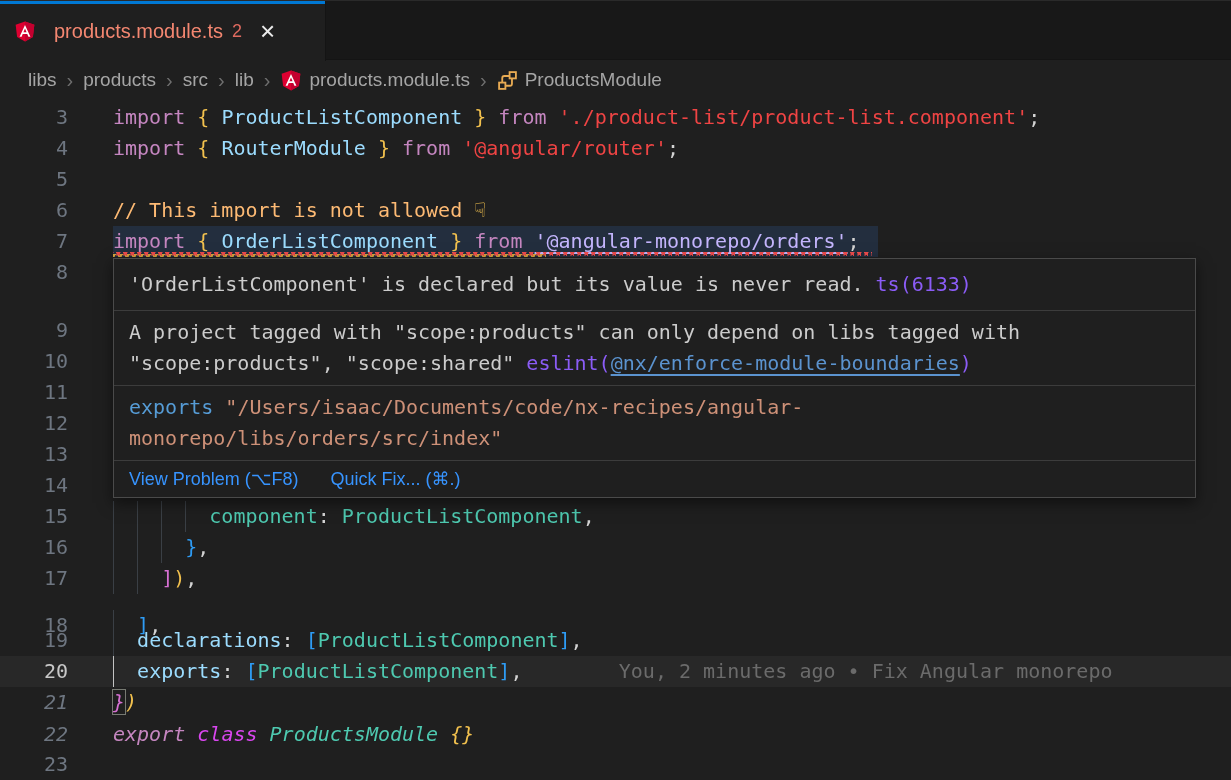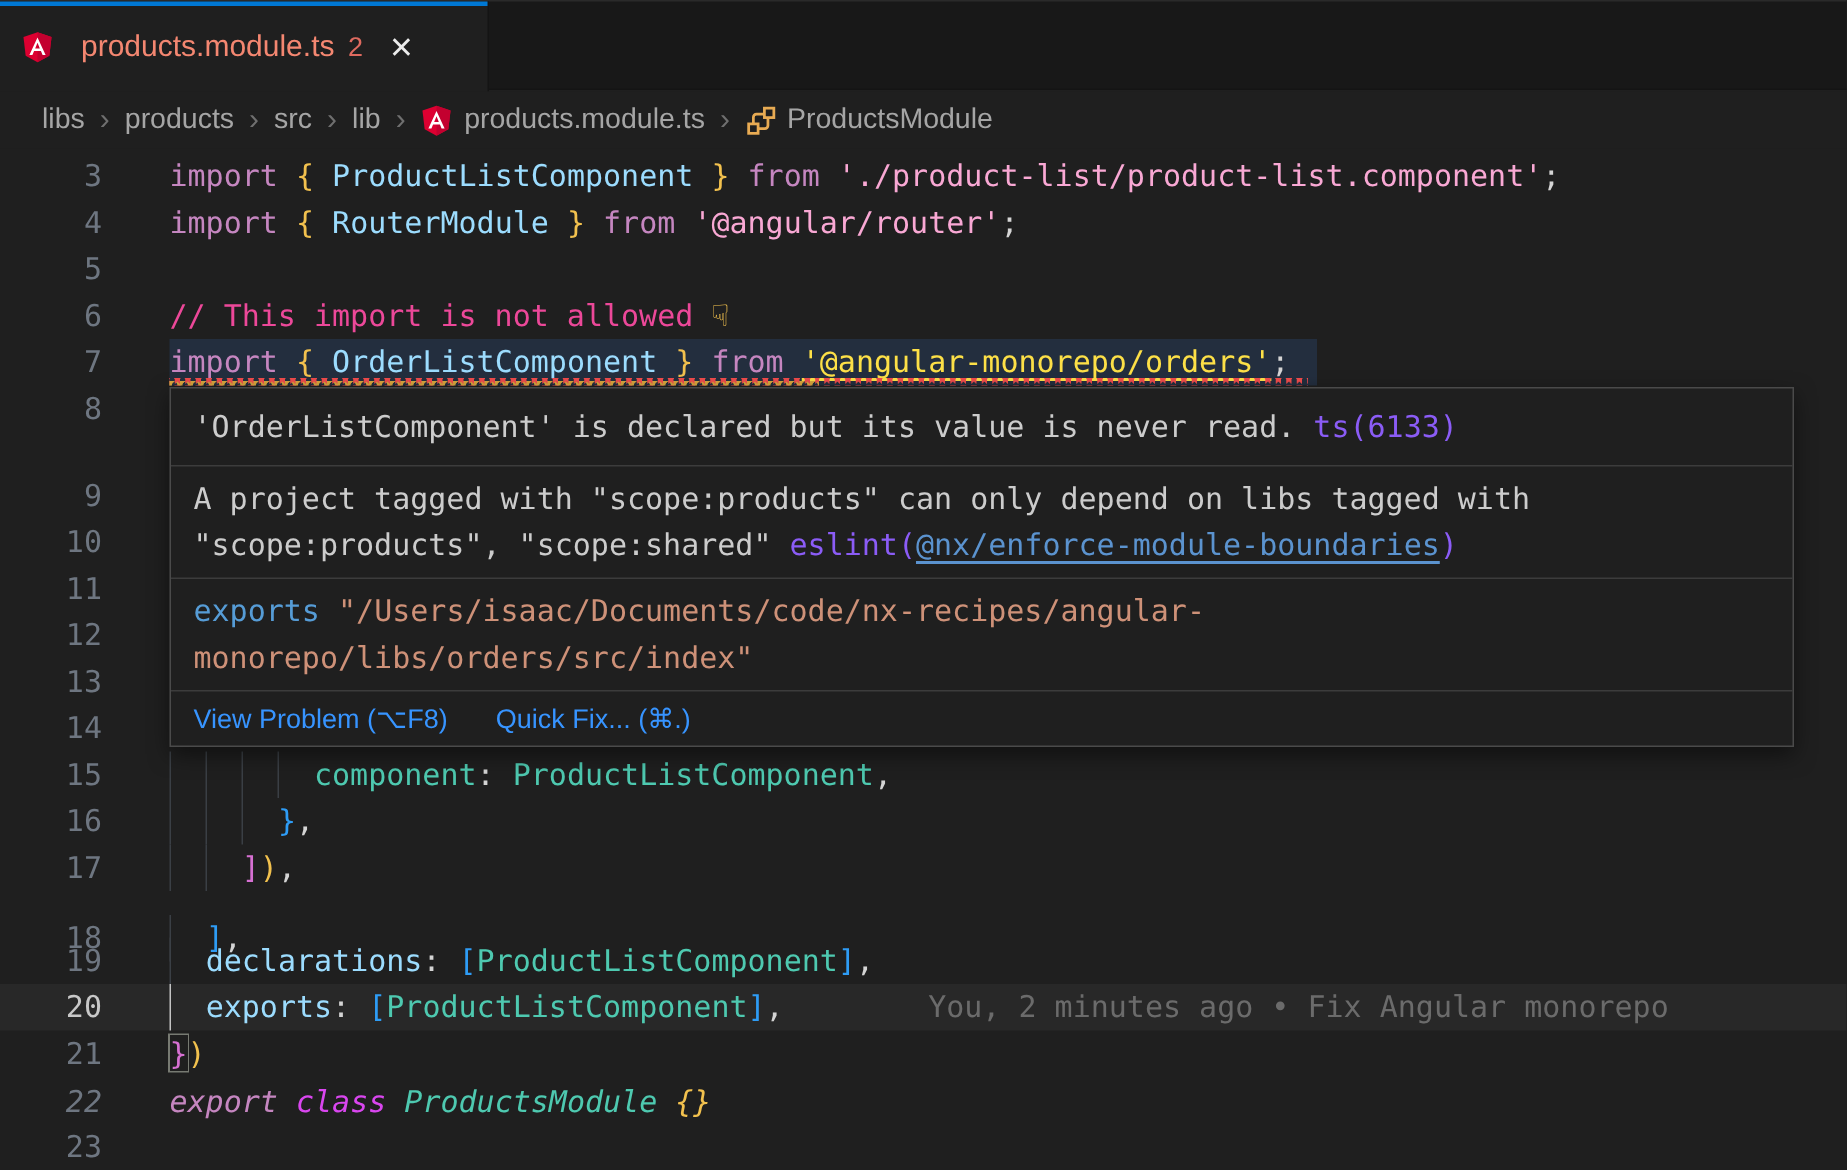--- a/index.html
+++ b/index.html
@@ -46,27 +46,27 @@
     linear-gradient(45deg,transparent 65%,#f14c4c 0),
     linear-gradient(-45deg,transparent 65%,#f14c4c 0),
     linear-gradient(45deg,transparent 55%,#d8a63e 0),
     linear-gradient(-45deg,transparent 55%,#d8a63e 0);
     background-position:0 0,3.5px 0,1.7px 2px,5.2px 2px}
   
   .tk-kw{color:#c586c0}
   .tk-kw2{color:#d946ef}
   .tk-var{color:#9cdcfe}
   .tk-type{color:#4ec9b0}
-  .tk-str{color:#f9a8d4}
-  .tk-strlink{color:#fde047;text-decoration:underline;text-underline-offset:4px}
+  .tk-str{color:#ef4444}
+  .tk-strlink{color:#c4b5fd;text-decoration:underline;text-underline-offset:4px}
   .tk-pun{color:#d4d4d4}
   .tk-b1{color:#f2c14e}
   .tk-b2{color:#d670d2}
   .tk-b3{color:#2e9cf5}
-  .tk-com{color:#ec4899}
+  .tk-com{color:#fdba74}
   .tk-ptr{color:#f2c14e}
   .tk-match{color:#d670d2;box-shadow:0 0 0 1px #777a72}
   .blame{color:#6b6b6b}
   
   .hover{position:absolute;left:113px;top:159px;width:1083px;background:#1f1f1f;
     border:1px solid #4a4a4a;box-sizing:border-box;z-index:6;
     box-shadow:0 5px 14px rgba(0,0,0,.5)}
   .hv-sec{box-sizing:border-box;padding:0 15px;overflow:hidden;
     font-family:"DejaVu Sans Mono","Liberation Mono",monospace;
     font-size:20px;line-height:31px;color:#cccccc;white-space:pre}
@@ -154,21 +154,21 @@
     <div class="row" style="top: 278px;"><div class="gutter">11</div><div class="code"></div></div>
     <div class="row" style="top: 309px;"><div class="gutter">12</div><div class="code"></div></div>
     <div class="row" style="top: 340px;"><div class="gutter">13</div><div class="code"></div></div>
     <div class="row" style="top: 371px;"><div class="gutter">14</div><div class="code"></div></div>
     <div class="row" style="top: 402px;"><div class="gutter">15</div><div class="guide" style="left: calc(0ch + 113px);"></div><div class="guide" style="left: calc(2ch + 113px);"></div><div class="guide" style="left: calc(4ch + 113px);"></div><div class="guide" style="left: calc(6ch + 113px);"></div><div class="code"><span>        </span><span class="tk-type">component</span><span class="tk-pun">: </span><span class="tk-type">ProductListComponent</span><span class="tk-pun">,</span></div></div>
     <div class="row" style="top: 433px;"><div class="gutter">16</div><div class="guide" style="left: calc(0ch + 113px);"></div><div class="guide" style="left: calc(2ch + 113px);"></div><div class="guide" style="left: calc(4ch + 113px);"></div><div class="code"><span>      </span><span class="tk-b3">}</span><span class="tk-pun">,</span></div></div>
     <div class="row" style="top: 464px;"><div class="gutter">17</div><div class="guide" style="left: calc(0ch + 113px);"></div><div class="guide" style="left: calc(2ch + 113px);"></div><div class="code"><span>    </span><span class="tk-b2">]</span><span class="tk-b1">)</span><span class="tk-pun">,</span></div></div>
     <div class="row" style="top: 511px;"><div class="gutter">18</div><div class="guide" style="left: calc(0ch + 113px);"></div><div class="code"><span>  </span><span class="tk-b3">]</span><span class="tk-pun">,</span></div></div>
     <div class="row" style="top: 526px;"><div class="gutter">19</div><div class="guide" style="left: calc(0ch + 113px);"></div><div class="code"><span>  </span><span class="tk-var">declarations</span><span class="tk-pun">: </span><span class="tk-b3">[</span><span class="tk-type">ProductListComponent</span><span class="tk-b3">]</span><span class="tk-pun">,</span></div></div>
     <div class="row" style="top: 557px;"><div class="linebg cline"></div><div class="gutter cur">20</div><div class="guide bright" style="left: calc(0ch + 113px);"></div><div class="code"><span>  </span><span class="tk-var">exports</span><span class="tk-pun">: </span><span class="tk-b3">[</span><span class="tk-type">ProductListComponent</span><span class="tk-b3">]</span><span class="tk-pun">,</span><span class="blame" style="margin-left: 8ch;">You, 2 minutes ago • Fix Angular monorepo</span></div></div>
-    <div class="row" style="top: 588px;"><div class="gutter">21</div><div class="code"><span class="tk-match">}</span><span class="tk-b1">)</span></div></div>
+    <div class="row" style="top: 588px; font-style: italic;"><div class="gutter">21</div><div class="code"><span class="tk-match">}</span><span class="tk-b1">)</span></div></div>
     <div class="row" style="top: 620px; font-style: italic;"><div class="gutter">22</div><div class="code"><span class="tk-kw">export</span><span class="tk-pun"> </span><span class="tk-kw2">class</span><span class="tk-pun"> </span><span class="tk-type">ProductsModule</span><span class="tk-pun"> </span><span class="tk-b1">{}</span></div></div>
     <div class="row" style="top: 650px;"><div class="gutter">23</div><div class="code"></div></div>
     <div class="hover">
       <div class="hv-sec hv-s0"><div><span>'OrderListComponent' is declared but its value is never read.</span><span class="hv-dim"> ts(6133)</span></div></div>
       <div class="hv-sec hv-s1"><div><span>A project tagged with "scope:products" can only depend on libs tagged with</span></div><div><span>"scope:products", "scope:shared" </span><span class="hv-dim">eslint(</span><span class="hv-link">@nx/enforce-module-boundaries</span><span class="hv-dim">)</span></div></div>
       <div class="hv-sec hv-s2"><div><span class="hv-kw">exports</span><span class="hv-str"> "/Users/isaac/Documents/code/nx-recipes/angular-</span></div><div><span class="hv-str">monorepo/libs/orders/src/index"</span></div></div>
       <div class="hv-actions">
         <span class="action">View Problem (⌥F8)</span>
         <span class="action">Quick Fix... (⌘.)</span>
       </div>

